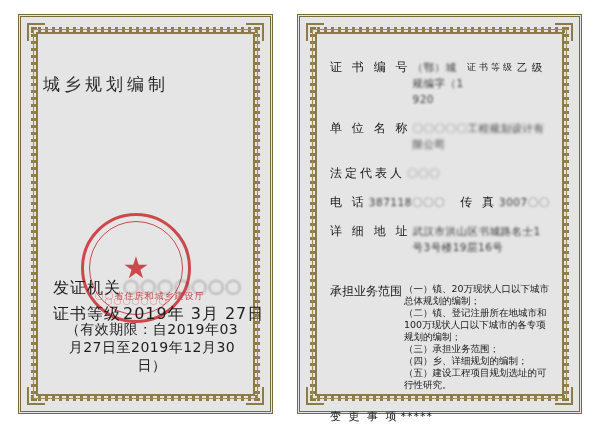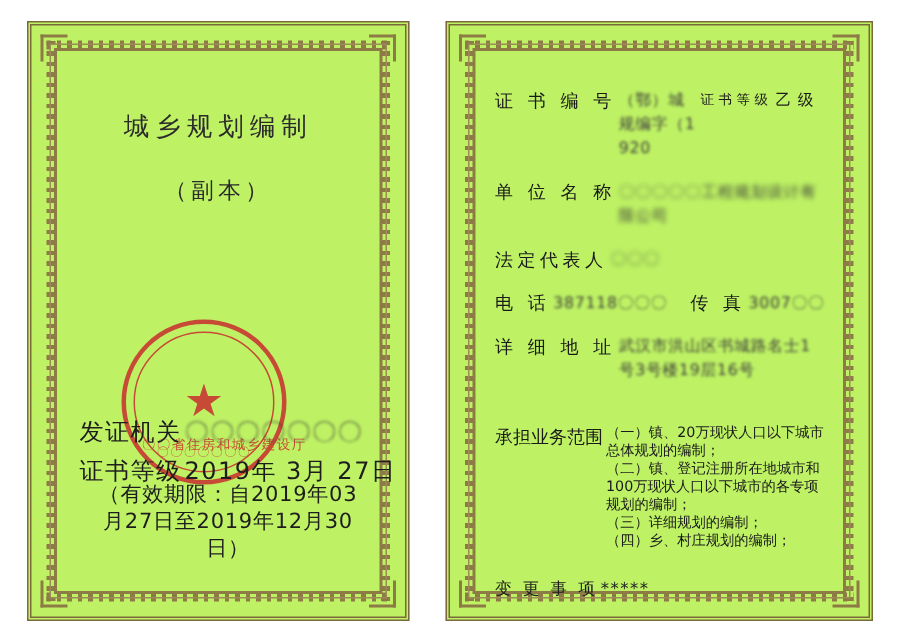--- a/index.html
+++ b/index.html
@@ -14,21 +14,21 @@
     width:600px;height:429px;
     display:flex;
     justify-content:space-between;
     box-sizing:border-box;
     padding:14px 18px;
     gap:10px;
   }
   
   .cert{
     position:relative;
-    background:#bef264;
+    background:#e5e5e5;
     box-sizing:border-box;
     border:3px double #7a6a3a;
     flex:0 0 auto;
   }
   .cert-left{width:255px;height:400px;}
   .cert-right{width:285px;height:400px;}
   
   .frame{
     position:absolute;inset:4px;
     border:6px solid transparent;
@@ -62,21 +62,20 @@
   .corner.bl{bottom:6px;left:6px;border-right:none;border-top:none;}
   .corner.br{bottom:6px;right:6px;border-left:none;border-top:none;}
 
   .inner{
     position:absolute;inset:22px;
     box-sizing:border-box;
   }
 
   
   .title-sm{
-    text-align:center;
     font-size:17px;
     letter-spacing:4px;
     color:#2b2b2b;
     margin-top:34px;
     font-family:Liberation Serif, serif;
   }
   .title-lg{
     text-align:center;
     font-size:33px;
     letter-spacing:6px;
@@ -217,21 +216,20 @@
     <div class="frame"></div>
     <div class="frame2"></div>
     <div class="frame3"></div>
     <div class="corner tl"></div>
     <div class="corner tr"></div>
     <div class="corner bl"></div>
     <div class="corner br"></div>
 
     <div class="inner">
       <div class="title-sm">城乡规划编制</div>
-      <div class="subtitle">（副本）</div>
 
       <div class="seal">
         <div class="seal-inner"></div>
         <div class="seal-star">★</div>
         <div class="seal-text">
           <span style="transform:rotate(-118deg) translate(0,-47px) rotate(118deg)">〇〇省住房和城乡建设厅</span>
         </div>
         <div class="seal-bottom">〇〇〇〇〇〇〇</div>
       </div>
 
@@ -294,22 +292,23 @@
         <div class="frow">
           <span class="flabel">详 细 地 址</span>
           <span class="fvalue blur">武汉市洪山区书城路名士1号3号楼19层16号</span>
         </div>
 
         <div class="frow" style="margin-top:28px;align-items:flex-start">
           <span class="flabel" style="letter-spacing:0">承担业务范围</span>
           <span class="fvalue scope-list">
             <div>（一）镇、20万现状人口以下城市总体规划的编制；</div>
             <div>（二）镇、登记注册所在地城市和100万现状人口以下城市的各专项规划的编制；</div>
-            <div>（三）详细规划的编制；</div>
-            <div>（四）乡、村庄规划的编制；</div>
+            <div>（三）承担业务范围；</div>
+            <div>（四）乡、详细规划的编制；</div>
+            <div>（五）建设工程项目规划选址的可行性研究。</div>
           </span>
         </div>
 
         <div class="frow" style="margin-top:18px">
           <span class="flabel changes">变 更 事 项</span>
           <span class="fvalue stars">*****</span>
         </div>
 
       </div>
     </div>

